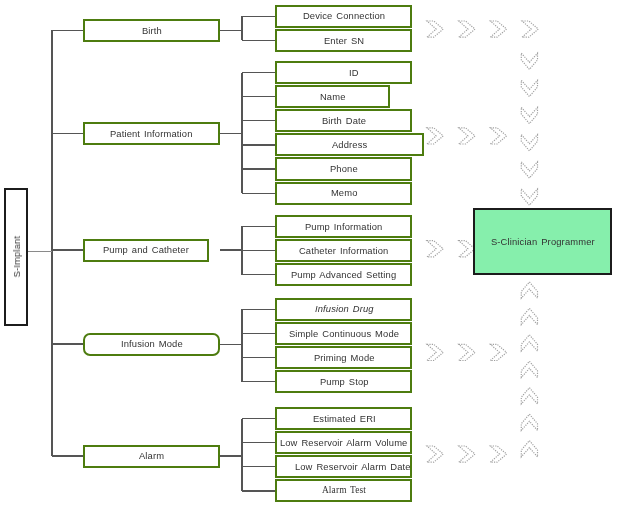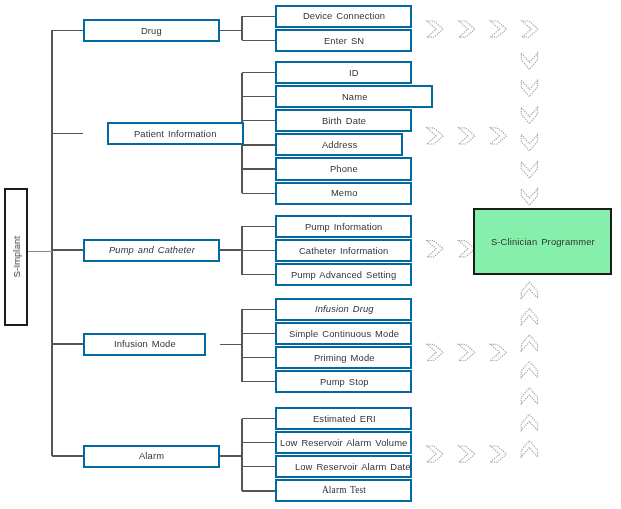--- a/index.html
+++ b/index.html
@@ -6,21 +6,21 @@
   html,body{margin:0;padding:0;background:#ffffff;}
   body{width:621px;height:509px;overflow:hidden;
        font-family:"Liberation Sans",sans-serif;
        -webkit-font-smoothing:antialiased;}
   #stage{position:relative;width:621px;height:509px;background:#fff;}
 
   svg.layer{position:absolute;left:0;top:0;width:621px;height:509px;
             pointer-events:none;}
 
   .node{position:absolute;box-sizing:border-box;background:#fff;
-        border:2px solid #0369a1;
+        border:2px solid #4d7c0f;
         display:flex;align-items:center;justify-content:center;}
   .node .lbl{will-change:transform;font-size:9.4px;color:#333333;white-space:nowrap;
              letter-spacing:0.15px;word-spacing:1.1px;line-height:1;padding-left:0.9px;}
 
   .root{position:absolute;box-sizing:border-box;background:#fff;
         border:2px solid #1c1c1c;display:flex;align-items:center;
         justify-content:center;}
   .root .lbl{will-change:transform;font-size:9.4px;color:#333333;white-space:nowrap;
              letter-spacing:0.15px;word-spacing:1.1px;
              writing-mode:vertical-rl;transform:rotate(180deg);}
@@ -98,62 +98,62 @@
       <path d="M 521.30 298.20 L 521.30 291.50 L 529.40 282.00 L 537.50 291.50 L 537.50 298.20 L 529.40 289.10 Z" fill="none" stroke="#a0a0a0" stroke-width="1.2" stroke-dasharray="1.2 1.2" stroke-linejoin="miter"></path>
       <path d="M 521.30 324.60 L 521.30 317.90 L 529.40 308.40 L 537.50 317.90 L 537.50 324.60 L 529.40 315.50 Z" fill="none" stroke="#a0a0a0" stroke-width="1.2" stroke-dasharray="1.2 1.2" stroke-linejoin="miter"></path>
       <path d="M 521.30 351.00 L 521.30 344.30 L 529.40 334.80 L 537.50 344.30 L 537.50 351.00 L 529.40 341.90 Z" fill="none" stroke="#a0a0a0" stroke-width="1.2" stroke-dasharray="1.2 1.2" stroke-linejoin="miter"></path>
       <path d="M 521.30 377.50 L 521.30 370.80 L 529.40 361.30 L 537.50 370.80 L 537.50 377.50 L 529.40 368.40 Z" fill="none" stroke="#a0a0a0" stroke-width="1.2" stroke-dasharray="1.2 1.2" stroke-linejoin="miter"></path>
       <path d="M 521.30 403.90 L 521.30 397.20 L 529.40 387.70 L 537.50 397.20 L 537.50 403.90 L 529.40 394.80 Z" fill="none" stroke="#a0a0a0" stroke-width="1.2" stroke-dasharray="1.2 1.2" stroke-linejoin="miter"></path>
       <path d="M 521.30 430.40 L 521.30 423.70 L 529.40 414.20 L 537.50 423.70 L 537.50 430.40 L 529.40 421.30 Z" fill="none" stroke="#a0a0a0" stroke-width="1.2" stroke-dasharray="1.2 1.2" stroke-linejoin="miter"></path>
       <path d="M 521.30 456.80 L 521.30 450.10 L 529.40 440.60 L 537.50 450.10 L 537.50 456.80 L 529.40 447.70 Z" fill="none" stroke="#a0a0a0" stroke-width="1.2" stroke-dasharray="1.2 1.2" stroke-linejoin="miter"></path>
     </svg>
   <div id="nodes">
       <div class="node" style="left: 82.6px; top: 18.8px; width: 137px; height: 23px;">
-        <span class="lbl">Drug</span>
+        <span class="lbl">Birth</span>
       </div>
       <div class="node" style="left: 274.8px; top: 4.6px; width: 137.6px; height: 23.2px;">
         <span class="lbl">Device Connection</span>
       </div>
       <div class="node" style="left: 274.8px; top: 28.7px; width: 137.6px; height: 23.2px;">
         <span class="lbl">Enter SN</span>
       </div>
-      <div class="node" style="left: 82.6px; top: 121.8px; width: 137px; height: 23px; margin-left: 24px;">
+      <div class="node" style="left: 82.6px; top: 121.8px; width: 137px; height: 23px;">
         <span class="lbl">Patient Information</span>
       </div>
       <div class="node" style="left: 274.8px; top: 61px; width: 137.6px; height: 23.2px; padding-left: 19px;">
         <span class="lbl">ID</span>
       </div>
-      <div class="node" style="left: 274.8px; top: 85.1px; width: 158px; height: 23.2px;">
+      <div class="node" style="left: 274.8px; top: 85.1px; width: 115px; height: 23.2px;">
         <span class="lbl">Name</span>
       </div>
       <div class="node" style="left: 274.8px; top: 109.2px; width: 137.6px; height: 23.2px; justify-content: center;">
         <span class="lbl">Birth Date</span>
       </div>
-      <div class="node" style="left: 274.8px; top: 133.3px; width: 128px; height: 23.2px; justify-content: center;">
+      <div class="node" style="left: 274.8px; top: 133.3px; width: 149px; height: 23.2px; justify-content: center;">
         <span class="lbl">Address</span>
       </div>
       <div class="node" style="left: 274.8px; top: 157.4px; width: 137.6px; height: 23.2px;">
         <span class="lbl">Phone</span>
       </div>
       <div class="node" style="left: 274.8px; top: 181.5px; width: 137.6px; height: 23.2px;">
         <span class="lbl">Memo</span>
       </div>
-      <div class="node" style="left: 82.6px; top: 238.5px; width: 137px; height: 23px; font-style: italic;">
+      <div class="node" style="left: 82.6px; top: 238.5px; width: 126px; height: 23px;">
         <span class="lbl">Pump and Catheter</span>
       </div>
       <div class="node" style="left: 274.8px; top: 214.8px; width: 137.6px; height: 23.2px;">
         <span class="lbl">Pump Information</span>
       </div>
       <div class="node" style="left: 274.8px; top: 238.9px; width: 137.6px; height: 23.2px;">
         <span class="lbl">Catheter Information</span>
       </div>
       <div class="node" style="left: 274.8px; top: 263px; width: 137.6px; height: 23.2px;">
         <span class="lbl">Pump Advanced Setting</span>
       </div>
-      <div class="node" style="left: 82.6px; top: 332.7px; width: 123px; height: 23px;">
+      <div class="node" style="left: 82.6px; top: 332.7px; width: 137px; height: 23px; border-radius: 7px;">
         <span class="lbl">Infusion Mode</span>
       </div>
       <div class="node" style="left: 274.8px; top: 297.6px; width: 137.6px; height: 23.2px; font-style: italic;">
         <span class="lbl">Infusion Drug</span>
       </div>
       <div class="node" style="left: 274.8px; top: 321.7px; width: 137.6px; height: 23.2px;">
         <span class="lbl">Simple Continuous Mode</span>
       </div>
       <div class="node" style="left: 274.8px; top: 345.8px; width: 137.6px; height: 23.2px;">
         <span class="lbl">Priming Mode</span>

